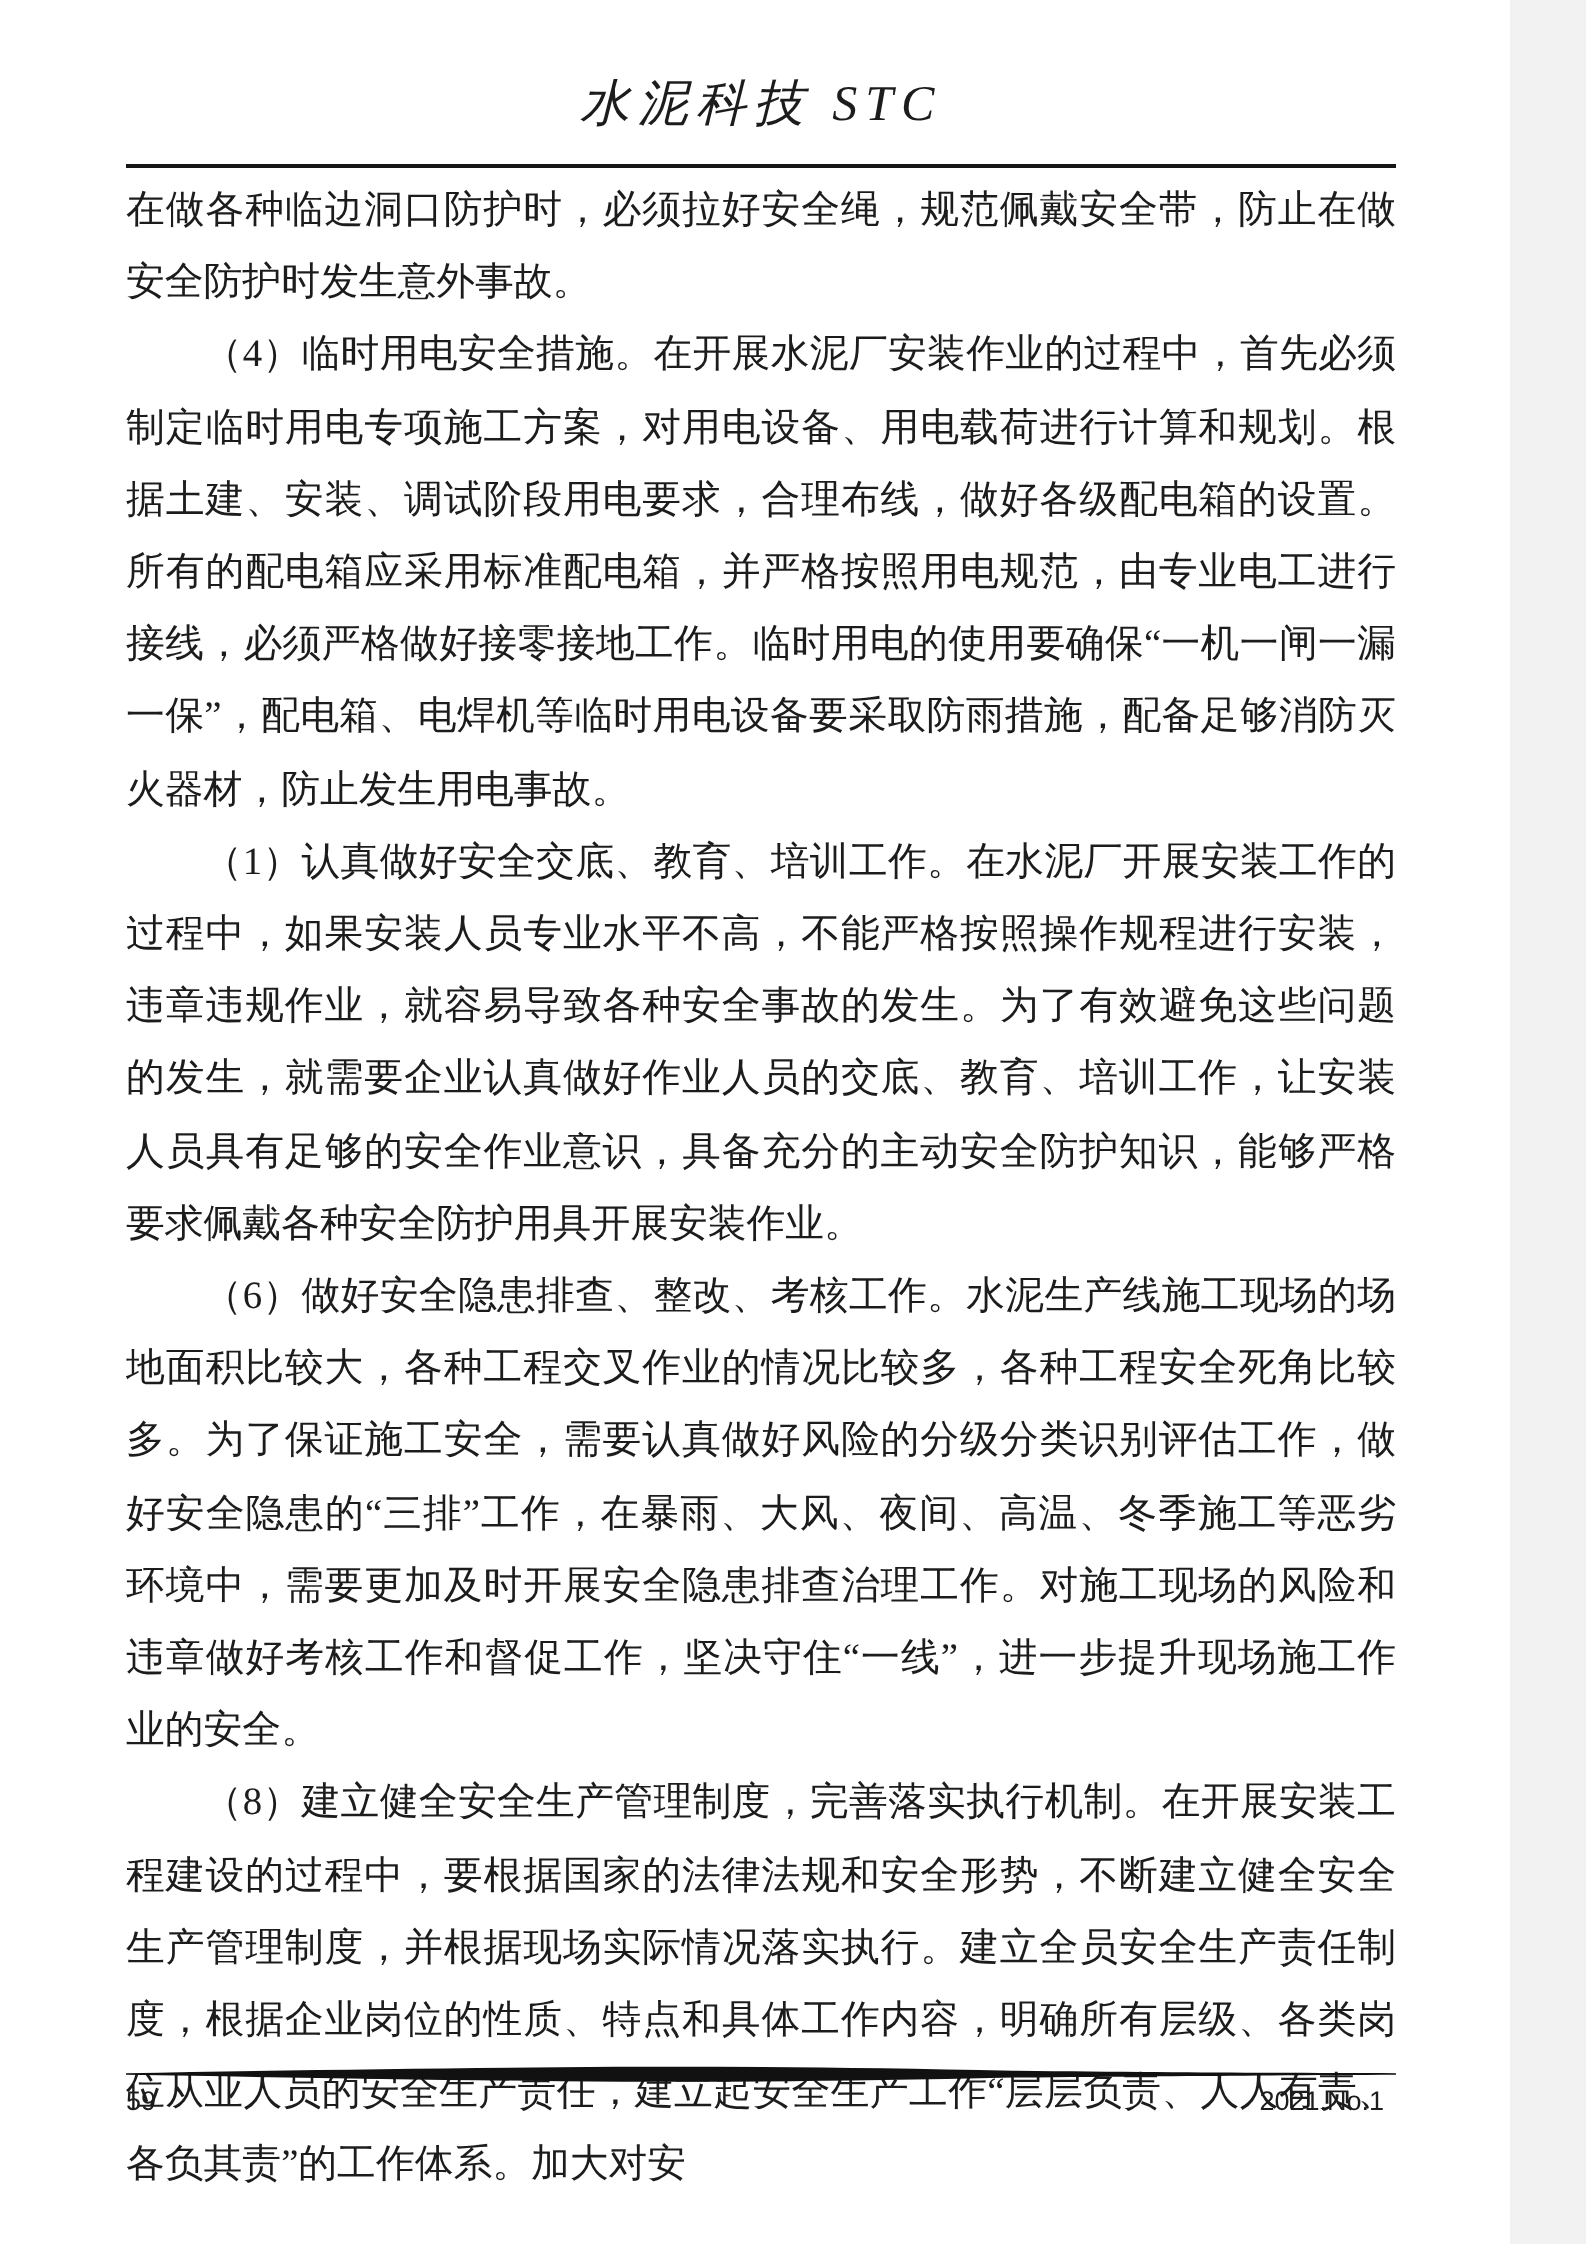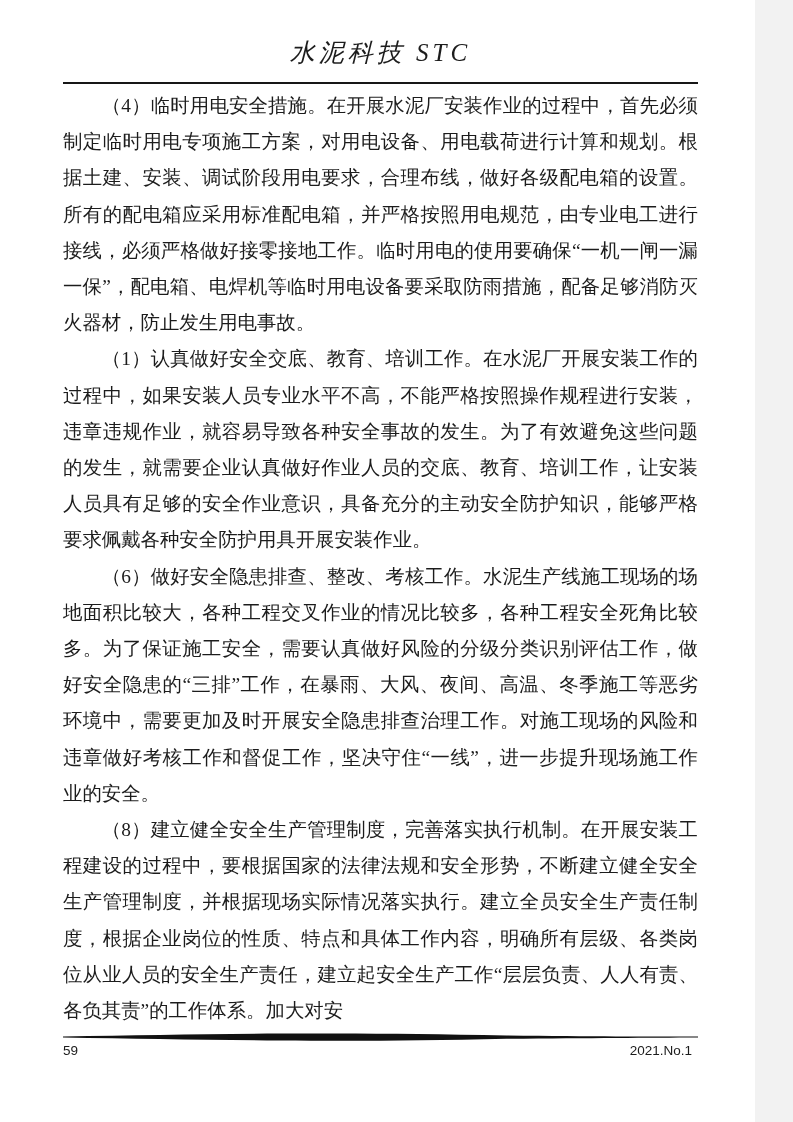--- a/index.html
+++ b/index.html
@@ -71,20 +71,21 @@
 <div class="page">
 
   <div class="content">
 
     <div class="journal-header">
       <span>水泥科技 STC</span>
     </div>
 
     <div class="article-body">
 
+      <p>在做各种临边洞口防护时，必须拉好安全绳，规范佩戴安全带，防止在做安全防护时发生意外事故。</p>
 
       <p class="indent">（4）临时用电安全措施。在开展水泥厂安装作业的过程中，首先必须制定临时用电专项施工方案，对用电设备、用电载荷进行计算和规划。根据土建、安装、调试阶段用电要求，合理布线，做好各级配电箱的设置。所有的配电箱应采用标准配电箱，并严格按照用电规范，由专业电工进行接线，必须严格做好接零接地工作。临时用电的使用要确保“一机一闸一漏一保”，配电箱、电焊机等临时用电设备要采取防雨措施，配备足够消防灭火器材，防止发生用电事故。</p>
 
 
       <p class="indent">（1）认真做好安全交底、教育、培训工作。在水泥厂开展安装工作的过程中，如果安装人员专业水平不高，不能严格按照操作规程进行安装，违章违规作业，就容易导致各种安全事故的发生。为了有效避免这些问题的发生，就需要企业认真做好作业人员的交底、教育、培训工作，让安装人员具有足够的安全作业意识，具备充分的主动安全防护知识，能够严格要求佩戴各种安全防护用具开展安装作业。</p>
 
       <p class="indent">（6）做好安全隐患排查、整改、考核工作。水泥生产线施工现场的场地面积比较大，各种工程交叉作业的情况比较多，各种工程安全死角比较多。为了保证施工安全，需要认真做好风险的分级分类识别评估工作，做好安全隐患的“三排”工作，在暴雨、大风、夜间、高温、冬季施工等恶劣环境中，需要更加及时开展安全隐患排查治理工作。对施工现场的风险和违章做好考核工作和督促工作，坚决守住“一线”，进一步提升现场施工作业的安全。</p>
 
       <p class="indent">（8）建立健全安全生产管理制度，完善落实执行机制。在开展安装工程建设的过程中，要根据国家的法律法规和安全形势，不断建立健全安全生产管理制度，并根据现场实际情况落实执行。建立全员安全生产责任制度，根据企业岗位的性质、特点和具体工作内容，明确所有层级、各类岗位从业人员的安全生产责任，建立起安全生产工作“层层负责、人人有责、各负其责”的工作体系。加大对安</p>
 

